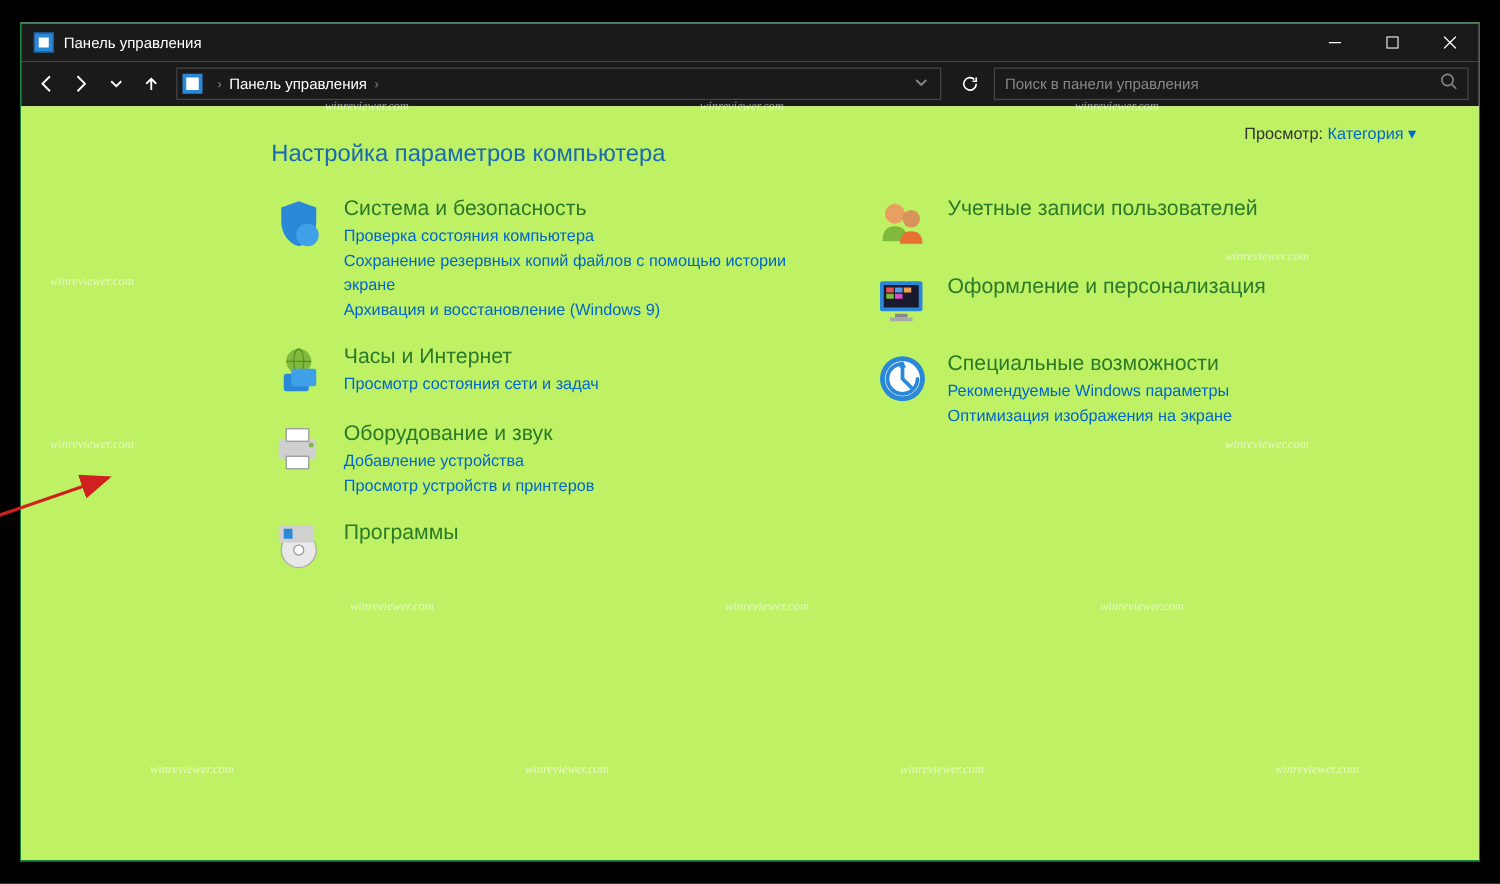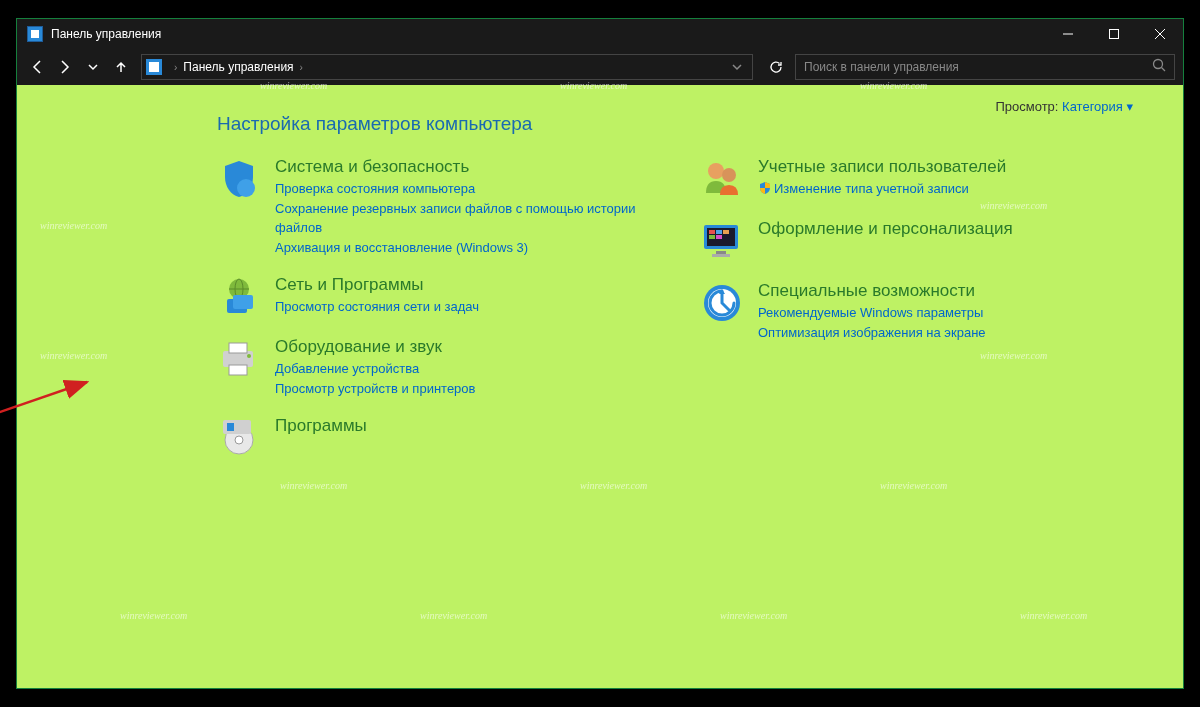--- a/index.html
+++ b/index.html
@@ -126,35 +126,35 @@
       <div class="col">
 
         <div class="cat">
           <div class="cat-icon"><svg viewBox="0 0 44 44">
                 <path d="M22 4 L36 9 L36 20 C36 30 30 38 22 40 C14 38 8 30 8 20 L8 9 Z" fill="#2989d8"></path>
                 <circle cx="29" cy="31" r="9" fill="#3fa0e8"></circle>
               </svg></div>
           <div class="cat-body">
             <div class="cat-title">Система и безопасность</div>
             <a class="cat-link">Проверка состояния компьютера</a>
-            <a class="cat-link">Сохранение резервных записи файлов с помощью истории файлов</a>
-            <a class="cat-link">Архивация и восстановление (Windows 3)</a>
+            <a class="cat-link">Сохранение резервных копий файлов с помощью истории экране</a>
+            <a class="cat-link">Архивация и восстановление (Windows 9)</a>
           </div>
         </div>
 
         <div class="cat">
           <div class="cat-icon"><svg viewBox="0 0 44 44">
                 <circle cx="22" cy="14" r="10" fill="#7fba3c"></circle>
                 <ellipse cx="22" cy="14" rx="4" ry="10" fill="none" stroke="#5a8c2a" stroke-width="1"></ellipse>
                 <line x1="12" y1="14" x2="32" y2="14" stroke="#5a8c2a"></line>
                 <rect x="10" y="24" width="20" height="14" rx="2" fill="#2989d8"></rect>
                 <rect x="16" y="20" width="20" height="14" rx="2" fill="#3fa0e8"></rect>
               </svg></div>
           <div class="cat-body">
-            <div class="cat-title">Сеть и Программы</div>
+            <div class="cat-title">Часы и Интернет</div>
             <a class="cat-link">Просмотр состояния сети и задач</a>
           </div>
         </div>
 
         <div class="cat">
           <div class="cat-icon"><svg viewBox="0 0 44 44">
                 <rect x="6" y="14" width="30" height="16" rx="2" fill="#d0d0d0"></rect>
                 <rect x="12" y="6" width="18" height="10" fill="#fff" stroke="#999"></rect>
                 <rect x="12" y="28" width="18" height="10" fill="#fff" stroke="#999"></rect>
                 <circle cx="32" cy="19" r="2" fill="#7fba3c"></circle>
@@ -184,25 +184,20 @@
 
         <div class="cat">
           <div class="cat-icon"><svg viewBox="0 0 44 44">
                 <circle cx="16" cy="14" r="8" fill="#e8a060"></circle>
                 <circle cx="29" cy="18" r="7" fill="#d8935a"></circle>
                 <path d="M6 36 Q6 24 16 24 Q26 24 26 36 Z" fill="#7fba3c"></path>
                 <path d="M20 38 Q20 28 29 28 Q38 28 38 38 Z" fill="#e87030"></path>
               </svg></div>
           <div class="cat-body">
             <div class="cat-title">Учетные записи пользователей</div>
-            <a class="cat-link"><span class="shield-sm"><svg viewBox="0 0 14 14">
-                    <path d="M7 1 L12 3 L12 7 C12 10 10 12 7 13 C4 12 2 10 2 7 L2 3 Z" fill="#2989d8"></path>
-                    <path d="M7 1 L12 3 L12 7 L7 7 Z" fill="#fdb813"></path>
-                    <path d="M2 7 L7 7 L7 13 C4 12 2 10 2 7 Z" fill="#fdb813"></path>
-                  </svg></span><span>Изменение типа учетной записи</span></a>
           </div>
         </div>
 
         <div class="cat">
           <div class="cat-icon"><svg viewBox="0 0 44 44">
                 <rect x="4" y="6" width="34" height="24" rx="2" fill="#2989d8"></rect>
                 <rect x="7" y="9" width="28" height="18" fill="#1a1a2e"></rect>
                 <rect x="9" y="11" width="6" height="4" fill="#e85050"></rect>
                 <rect x="16" y="11" width="6" height="4" fill="#50a0e8"></rect>
                 <rect x="23" y="11" width="6" height="4" fill="#e8a050"></rect>

